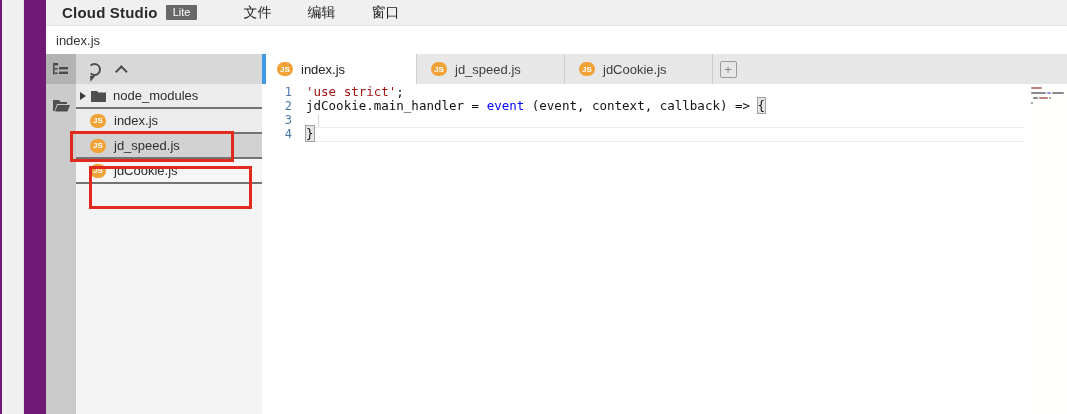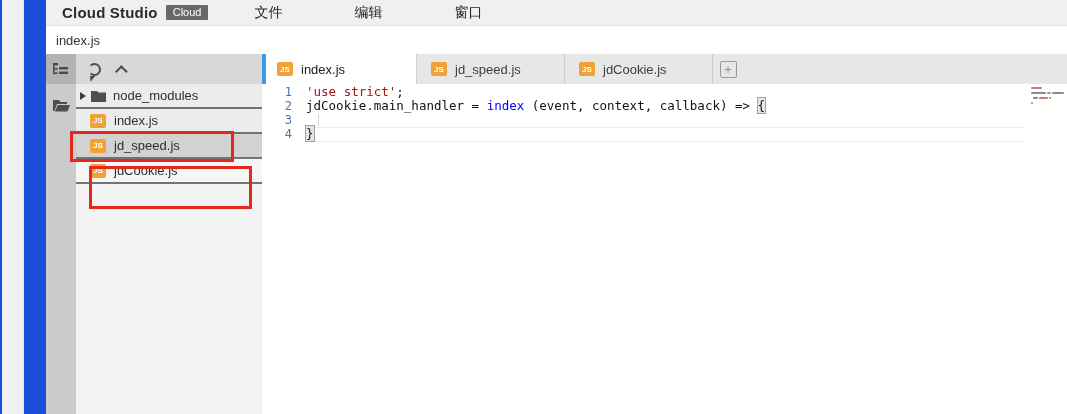--- a/index.html
+++ b/index.html
@@ -1,33 +1,33 @@
 <!DOCTYPE html>
 <html><head>
 <meta charset="utf-8">
 <style>
   * { margin:0; padding:0; box-sizing:border-box; }
   html,body { background:#fff; }
-  .page { position:relative; width:1067px; height:414px; background:#1d4ed8; overflow:hidden;
+  .page { position:relative; width:1067px; height:414px; background:#701a75; overflow:hidden;
           font-family:"Liberation Sans", sans-serif; }
 
   
   .left-strip { position:absolute; left:2px; top:0; width:22px; height:100%;
                 background:#f0f0f0; border-right:1px solid #e4e4e4; }
 
   
   .app { position:absolute; left:46px; top:0; right:0; bottom:0; display:flex; flex-direction:column; }
 
   
   .topbar { height:26px; background:#f0f0f0; border-bottom:1px solid #e3e3e3;
             display:flex; align-items:center; flex:0 0 auto; }
   .brand { margin-left:16px; font-size:15px; font-weight:bold; color:#2a2a2a; letter-spacing:.2px; }
   .lite-badge { margin-left:8px; background:#686868; color:#fff; font-size:11px;
                 padding:1px 7px 2px; border-radius:1px; }
-  .menus { display:flex; margin-left:32px;gap:36px; }
+  .menus { display:flex; margin-left:32px; }
   .menu-item { font-size:14px; color:#1f1f1f; padding:0 14px; margin-right:8px; cursor:default; }
 
   
   .breadcrumb { height:28px; background:#fff; display:flex; align-items:center; flex:0 0 auto; }
   .breadcrumb span { margin-left:10px; font-size:13px; color:#333; }
 
   
   .main { flex:1; display:flex; min-height:0; }
 
   
@@ -50,21 +50,21 @@
   .tree-row { height:25px; display:flex; align-items:center; font-size:13px; color:#2e2e2e;
               border-bottom:2px solid #737373; cursor:default; }
   .row-dir { background:#ececec; }
   .row-file { background:#ececec; }
   .row-selected { background:#d2d2d2; }
   .row-light { background:#f6f6f6; }
   .twisty { width:0; height:0; margin-left:4px; border-left:6px solid #3c3c3c;
             border-top:4px solid transparent; border-bottom:4px solid transparent; }
   .folder-glyph { margin-left:5px; }
   .tree-label { margin-left:7px; }
-  .js-badge { width:16px; height:14px; margin-left:14px; background:#f0a236; border-radius:2px;
+  .js-badge { width:16px; height:14px; margin-left:14px; background:#f0a236; border-radius:7px;
               color:#fff; font-size:8px; font-weight:bold; display:flex; align-items:center;
               justify-content:center; flex:0 0 auto; }
   .tree-row .js-badge + .tree-label { margin-left:8px; }
 
   
   .editor { flex:1; display:flex; flex-direction:column; background:#fff; min-width:0; }
   .tabstrip { height:30px; background:#e7e7e7; display:flex; flex:0 0 auto; }
   .tab { width:148px; display:flex; align-items:center; background:#e7e7e7;
          border-right:1px solid #cdcdcd; font-size:13px; color:#3d3d3d; cursor:default; }
   .tab .js-badge { margin-left:14px; }
@@ -105,21 +105,21 @@
 <body>
 
 <div class="page">
 
   <div class="left-strip"></div>
 
   <div class="app">
 
     <div class="topbar">
       <div class="brand">Cloud Studio</div>
-      <div class="lite-badge">Cloud</div>
+      <div class="lite-badge">Lite</div>
       <div class="menus">
         <div class="menu-item">文件</div>
         <div class="menu-item">编辑</div>
         <div class="menu-item">窗口</div>
       </div>
     </div>
 
     <div class="breadcrumb">
       <span>index.js</span>
     </div>
@@ -202,21 +202,21 @@
         <div class="code-area">
           <div class="curline-top"></div>
           <div class="curline-bottom"></div>
           <div class="indent-guide"></div>
 
           <div class="code-lines">
             <div class="code-line">
               <span class="gutter-num">1</span><span class="code-text"><span class="tok-string">'use strict'</span><span>;</span></span>
             </div>
             <div class="code-line">
-              <span class="gutter-num">2</span><span class="code-text"><span>jdCookie.main_handler = </span><span class="tok-keyword">index</span><span> (event, context, callback) =&gt; </span><span class="tok-bracket">{</span></span>
+              <span class="gutter-num">2</span><span class="code-text"><span>jdCookie.main_handler = </span><span class="tok-keyword">event</span><span> (event, context, callback) =&gt; </span><span class="tok-bracket">{</span></span>
             </div>
             <div class="code-line">
               <span class="gutter-num">3</span>
             </div>
             <div class="code-line">
               <span class="gutter-num">4</span><span class="code-text"><span class="tok-bracket">}</span></span>
             </div>
           </div>
 
           <div class="minimap">

